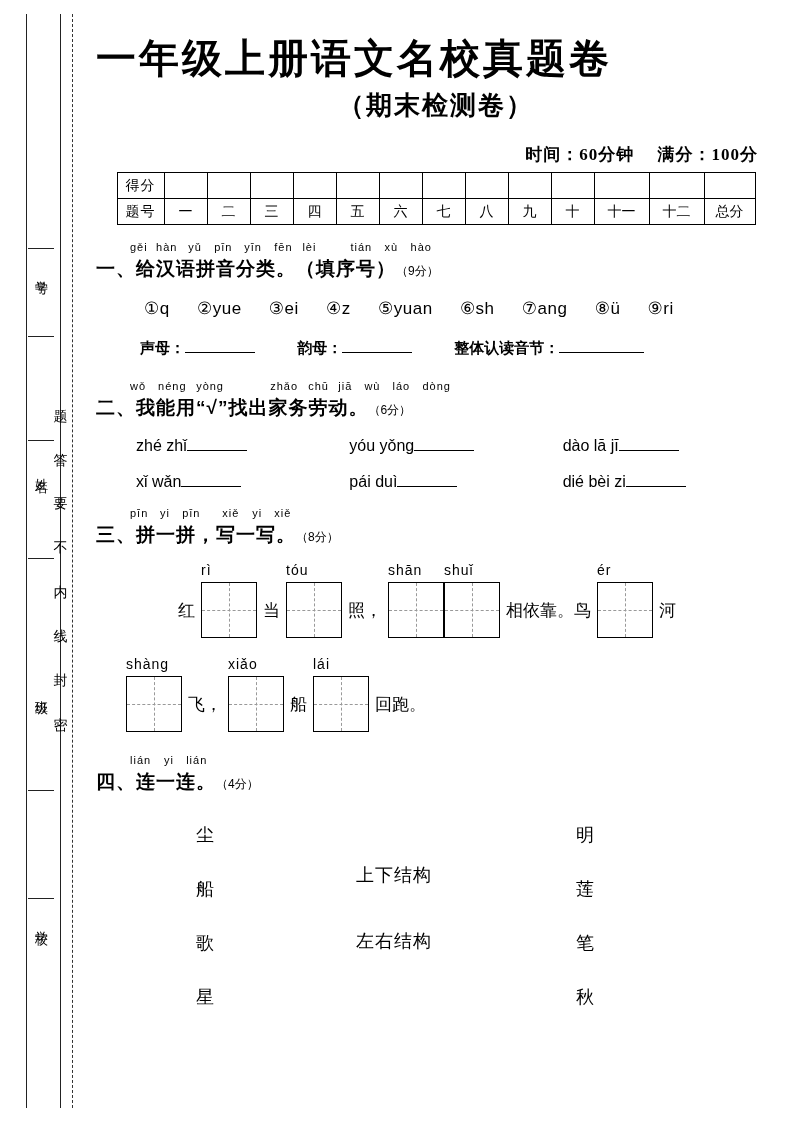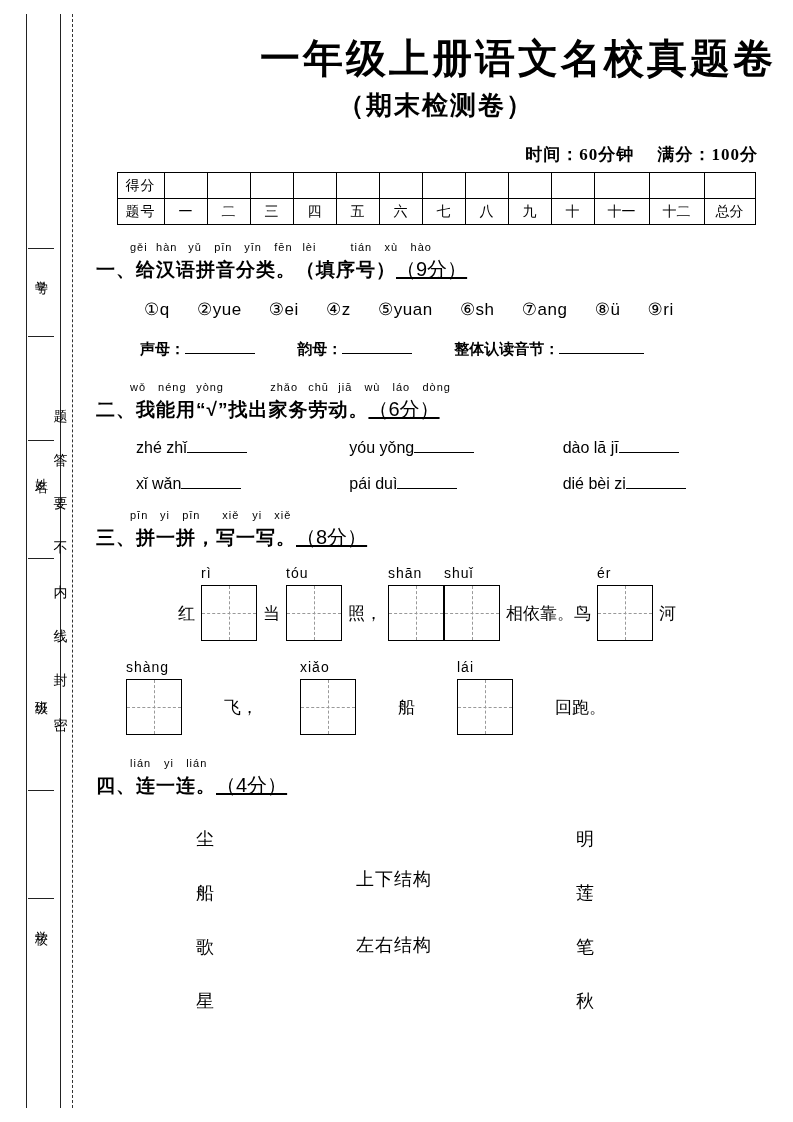--- a/index.html
+++ b/index.html
@@ -31,21 +31,21 @@
   }
   .vline{position:absolute;border-top:1px solid #222;width:26px;left:28px;}
 
   
   .content{position:absolute;left:96px;top:0;width:680px;}
 
   h1.title{
     font-family:"Liberation Serif", serif;
     font-size:40px;
     font-weight:bold;
-    text-align:right;
+    text-align:left;
     letter-spacing:3px;
     margin:36px 0 0 0;
     line-height:1.15;
   }
   h2.subtitle{
     font-size:26px;
     font-weight:bold;
     text-align:center;
     letter-spacing:2px;
     margin:6px 0 0 0;
@@ -86,21 +86,21 @@
     height:14px;
   }
   .pinyin-row span{display:inline-block;}
   .sec-title{
     font-family:"Liberation Sans", sans-serif;
     font-size:19px;
     font-weight:bold;
     letter-spacing:1px;
     margin-top:1px;
   }
-  .sec-title .pts{font-size:20px;font-weight:normal;letter-spacing:0;text-decoration:underline;}
+  .sec-title .pts{font-size:12px;font-weight:normal;letter-spacing:0;}
 
   .q1-opts{
     font-family:"Liberation Sans", sans-serif;
     font-size:17px;
     margin:16px 0 0 48px;
     letter-spacing:0.5px;
   }
   .q1-opts span{display:inline-block;margin-right:22px;}
   .q1-blanks{
     font-family:"Liberation Sans", sans-serif;
@@ -329,21 +329,21 @@
           <div class="tzg"></div>
         </div>
         <div class="txt">相依靠。鸟</div>
         <div class="unit">
           <div class="py">ér</div>
           <div class="tzg"></div>
         </div>
         <div class="txt">河</div>
       </div>
 
-      <div class="q3-line" style="margin-top:18px;margin-left:30px;gap:36px;">
+      <div class="q3-line" style="margin-top:18px;margin-left:30px;">
         <div class="unit">
           <div class="py">shàng</div>
           <div class="tzg"></div>
         </div>
         <div class="txt">飞，</div>
         <div class="unit">
           <div class="py">xiǎo</div>
           <div class="tzg"></div>
         </div>
         <div class="txt">船</div>

